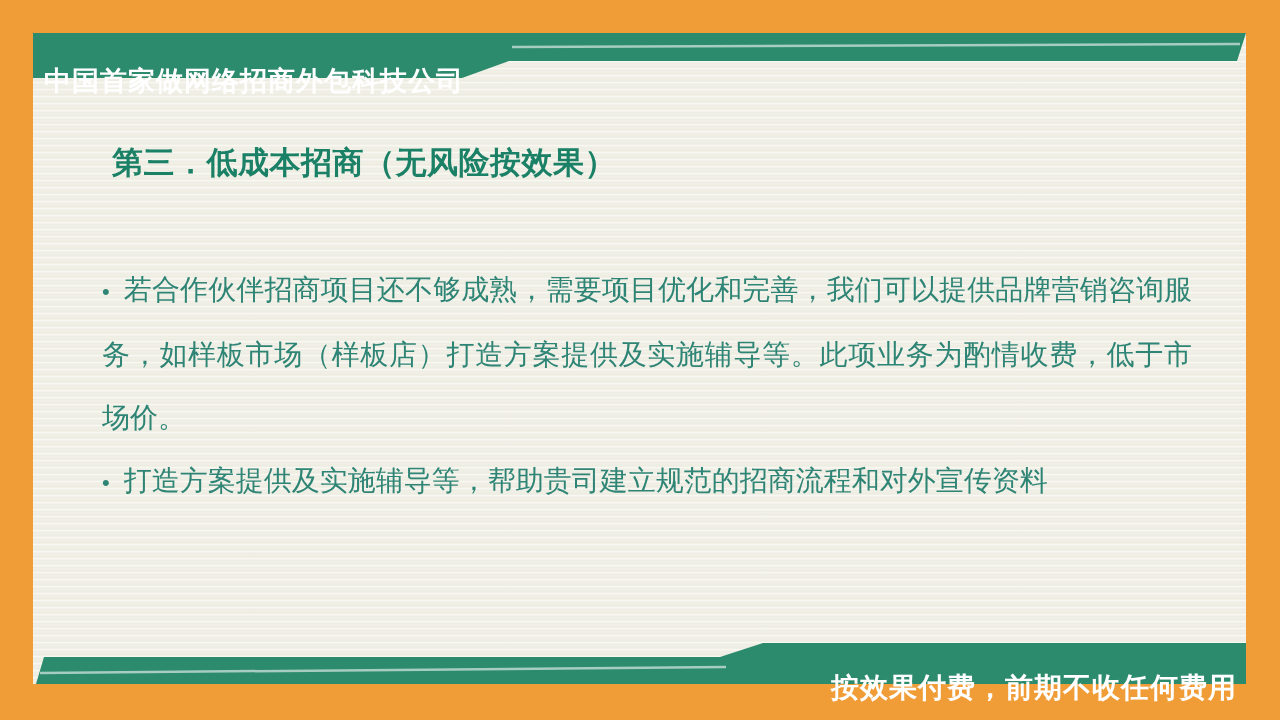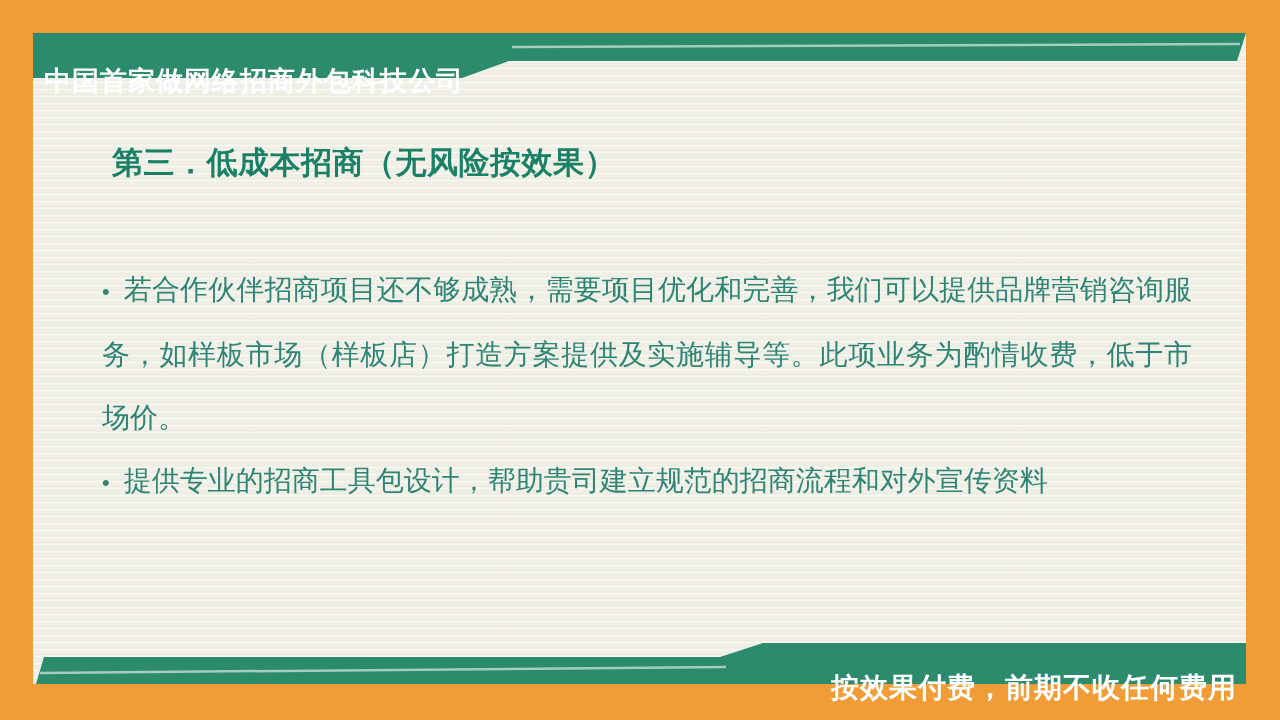--- a/index.html
+++ b/index.html
@@ -74,18 +74,18 @@
     <polygon class="banner-shape" points="44,657 720,657 763,643 1246,643 1246,684 36,684"></polygon>
     <line class="accent" x1="40" y1="673" x2="726" y2="667"></line>
   </svg>
 
   <div class="header-tagline">中国首家做网络招商外包科技公司</div>
 
   <div class="slide-title">第三．低成本招商（无风险按效果）</div>
 
   <div class="slide-body">
     <p><span class="bullet-dot">•</span><span>若合作伙伴招商项目还不够成熟，需要项目优化和完善，我们可以提供品牌营销咨询服务，如样板市场（样板店）打造方案提供及实施辅导等。此项业务为酌情收费，低于市场价。</span></p>
-    <p><span class="bullet-dot">•</span><span>提供专业的招商工具包设计，帮助贵司建立规范的招商流程和对外宣传资料</span></p>
+    <p><span class="bullet-dot">•</span><span>打造方案提供及实施辅导等，帮助贵司建立规范的招商流程和对外宣传资料</span></p>
   </div>
 
   <div class="footer-slogan">按效果付费，前期不收任何费用</div>
 
 </div>
 
 </body></html>

